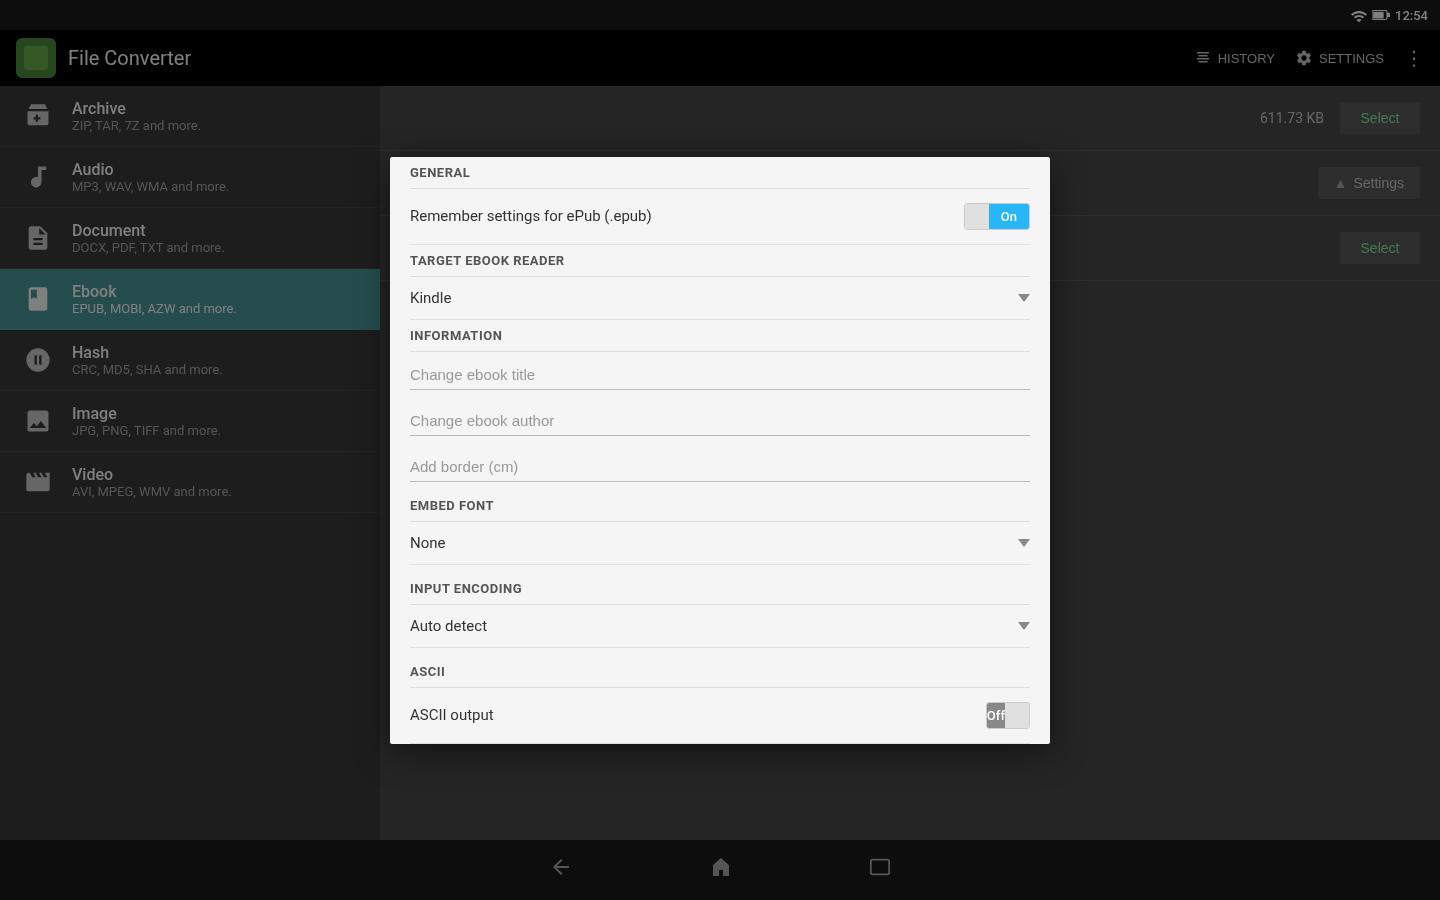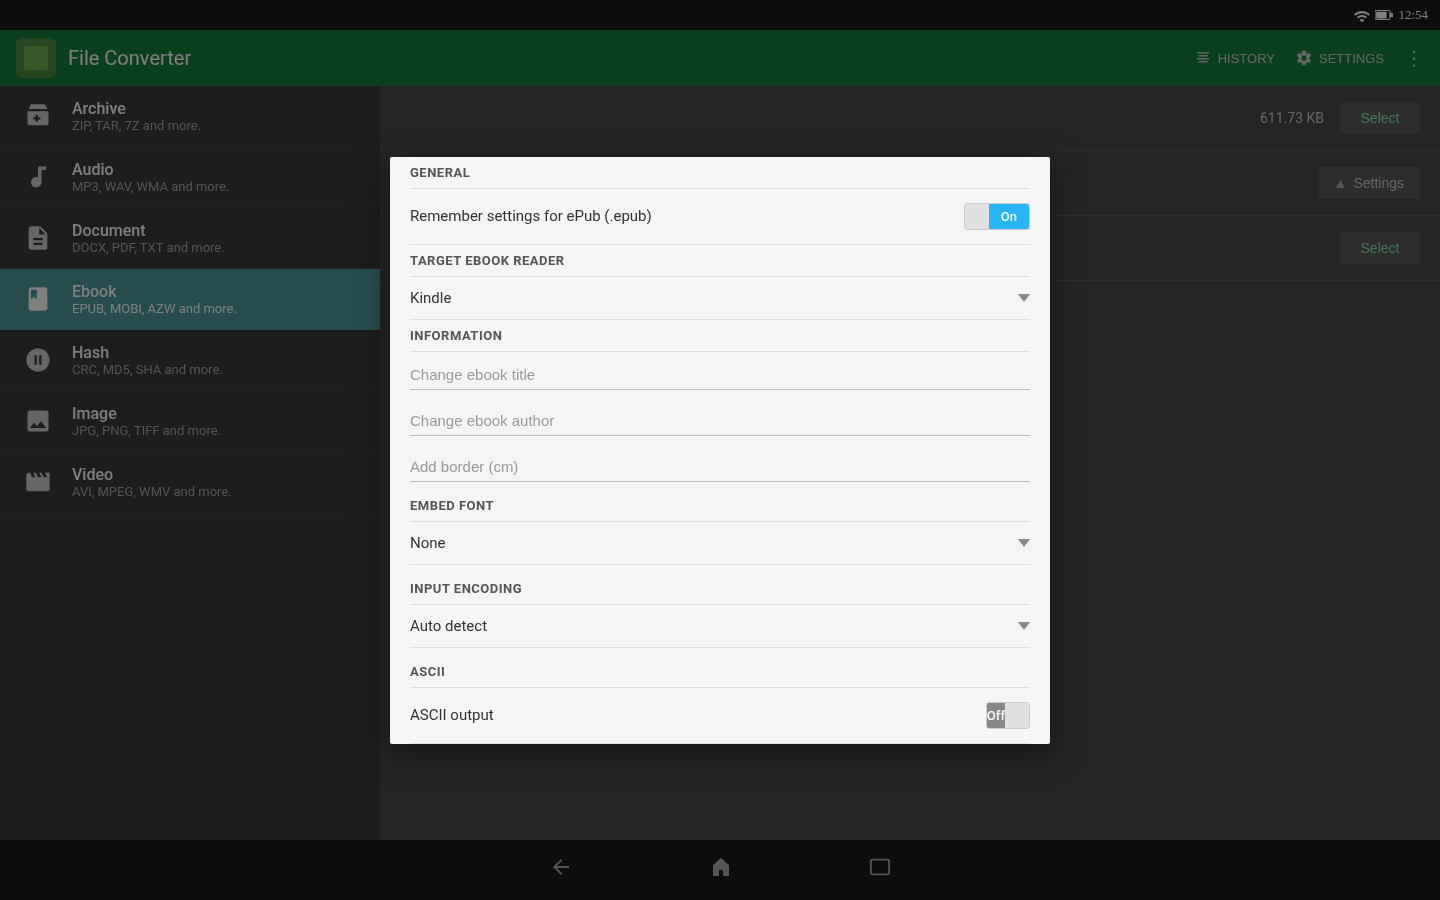--- a/index.html
+++ b/index.html
@@ -18,39 +18,38 @@
       position: absolute;
       top: 0; left: 0; right: 0;
       height: 30px;
       background: #1a1a1a;
       display: flex;
       align-items: center;
       justify-content: flex-end;
       padding: 0 12px;
       gap: 6px;
       z-index: 100;
-      font-family: Liberation Serif, serif;
     }
     .status-icons {
       display: flex;
       align-items: center;
       gap: 5px;
     }
     .status-time {
       color: white;
       font-size: 13px;
       font-weight: 500;
     }
 
     
     .app-bar {
       position: absolute;
       top: 30px; left: 0; right: 0;
       height: 56px;
-      background: #15803d;
+      background: #000000;
       display: flex;
       align-items: center;
       padding: 0 16px;
       z-index: 99;
     }
     .app-logo {
       width: 40px;
       height: 40px;
       background: #4a8c3f;
       border-radius: 6px;

